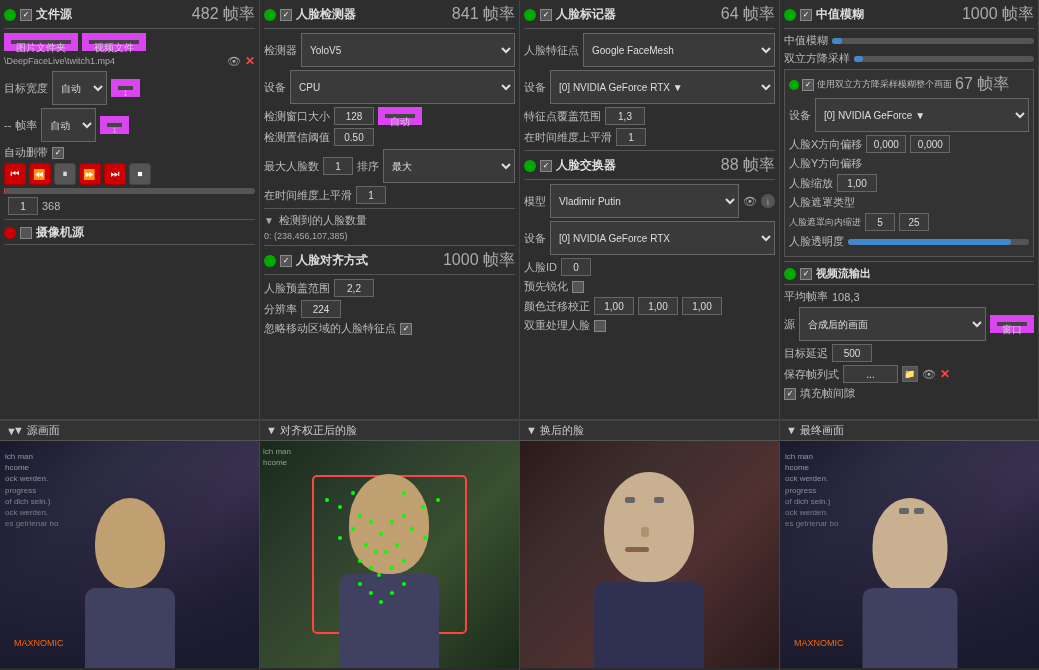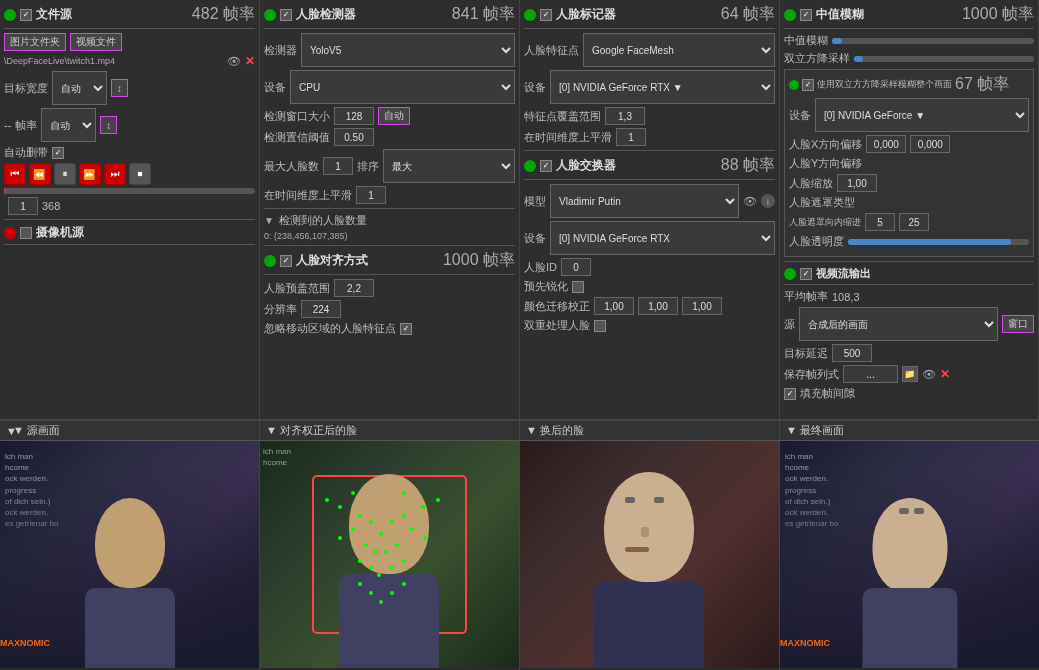--- a/index.html
+++ b/index.html
@@ -103,21 +103,21 @@
       text-align: center;
     }
     .input-num-sm {
       width: 30px;
     }
     .input-num-lg {
       width: 55px;
     }
     .btn-auto {
       background: #444;
-      border: 1px solid #d946ef;
+      border: 7px solid #d946ef;
       color: #ccc;
       padding: 1px 5px;
       font-size: 10px;
       height: 18px;
       cursor: pointer;
       white-space: nowrap;
     }
     .transport-btns {
       display: flex;
       gap: 3px;
@@ -204,24 +204,24 @@
       position: absolute;
       top: 10px;
       left: 5px;
       font-size: 8px;
       color: rgba(255,255,255,0.5);
       line-height: 1.4;
     }
     .maxnomic-badge {
       position: absolute;
       bottom: 40px;
-      left: 0;
+      left: 14px;
       font-size: 9px;
       color: #ff6600;
-      font-weight: bold;
+      font-weight: normal;
     }
     .green-dots {
       position: absolute;
       top: 0; left: 0; right: 0; bottom: 0;
     }
     .dot {
       position: absolute;
       width: 4px; height: 4px;
       border-radius: 50%;
       background: #00ff00;

